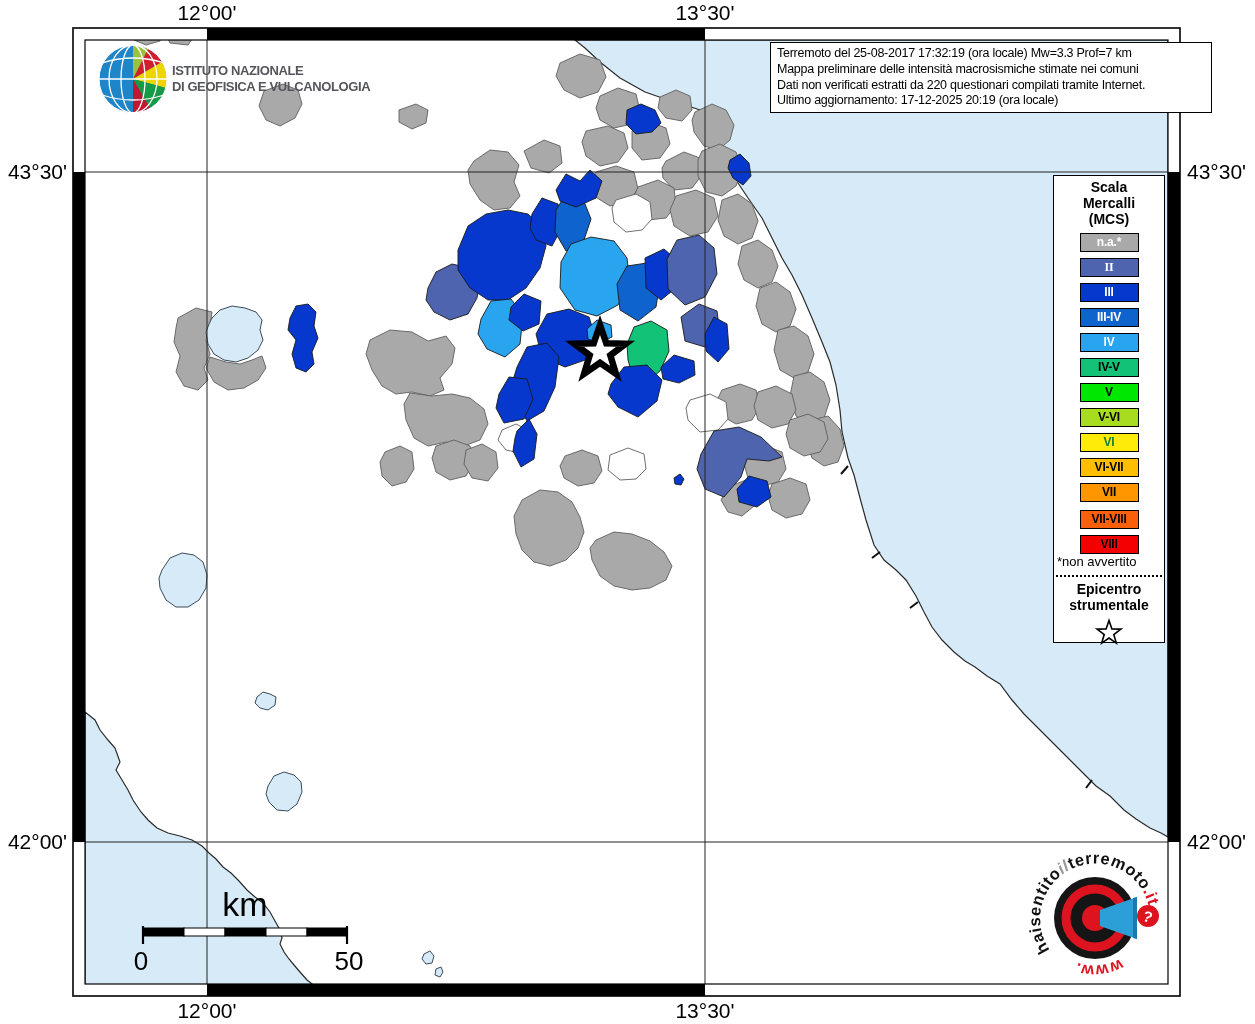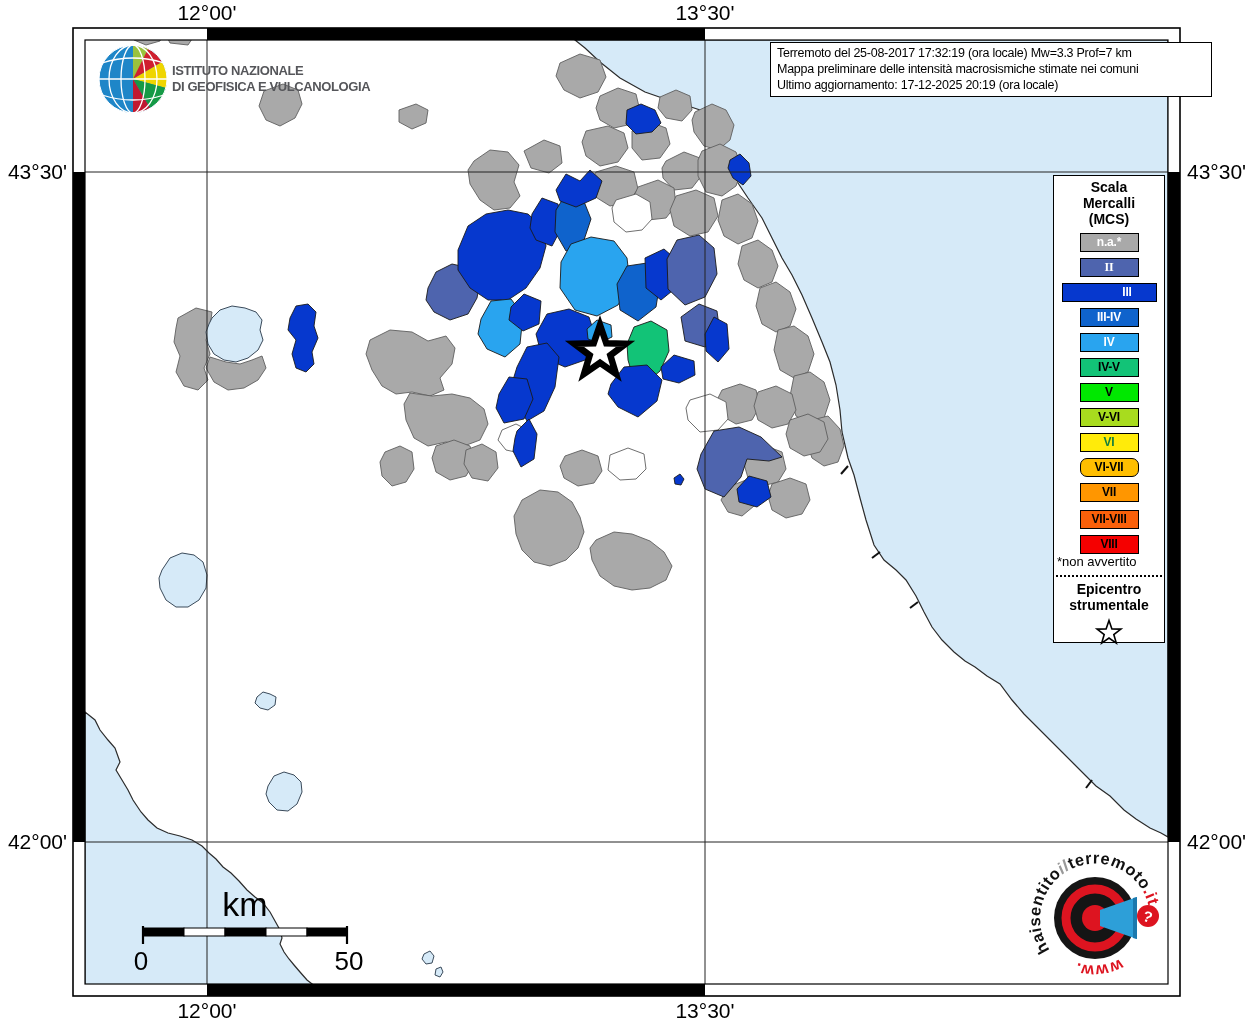--- a/index.html
+++ b/index.html
@@ -202,40 +202,41 @@
         <textPath href="#wmpath2" startOffset="18%">
           <tspan fill="#DD1420">www.</tspan>
         </textPath>
       </text>
     </g>
   </svg>
 
   <div class="info-box">
     <div>Terremoto del 25-08-2017 17:32:19 (ora locale) Mw=3.3 Prof=7 km</div>
     <div>Mappa preliminare delle intensità macrosismiche stimate nei comuni</div>
+    <div>Dati non verificati estratti da 220 questionari compilati tramite Internet.</div>
     <div>Ultimo aggiornamento: 17-12-2025 20:19 (ora locale)</div>
   </div>
 
   <div class="legend">
     <div class="title">
       <div>Scala</div>
       <div>Mercalli</div>
       <div>(MCS)</div>
     </div>
     <div id="legend-items">
         <div class="legend-item" style="background: rgb(169, 169, 169); color: rgb(255, 255, 255);">n.a.*</div>
         <div class="legend-item" style="background: rgb(78, 100, 174); color: rgb(255, 255, 255); font-family: Liberation Serif, serif;">II</div>
-        <div class="legend-item" style="background: rgb(6, 56, 206); color: rgb(255, 255, 255); padding-left: 36px;">III</div>
+        <div class="legend-item" style="background: rgb(6, 56, 206); color: rgb(255, 255, 255);">III</div>
         <div class="legend-item" style="background: rgb(15, 99, 204); color: rgb(255, 255, 255);">III-IV</div>
         <div class="legend-item" style="background: rgb(41, 164, 239); color: rgb(255, 255, 255);">IV</div>
         <div class="legend-item" style="background: rgb(18, 195, 119); color: rgb(0, 0, 0);">IV-V</div>
         <div class="legend-item" style="background: rgb(0, 232, 0); color: rgb(0, 0, 0);">V</div>
         <div class="legend-item" style="background: rgb(168, 220, 30); color: rgb(0, 0, 0);">V-VI</div>
         <div class="legend-item" style="background: rgb(255, 235, 10); color: #15803d; text-align: center;">VI</div>
-        <div class="legend-item" style="background: rgb(255, 190, 0); color: rgb(0, 0, 0); border-radius: 7px;">VI-VII</div>
+        <div class="legend-item" style="background: rgb(255, 190, 0); color: rgb(0, 0, 0);">VI-VII</div>
         <div class="legend-item" style="background: rgb(255, 150, 0); color: rgb(0, 0, 0);">VII</div>
         <div class="legend-item" style="background: rgb(250, 96, 10); color: rgb(0, 0, 0); margin-top: 8px;">VII-VIII</div>
         <div class="legend-item" style="background: rgb(245, 0, 0); color: rgb(0, 0, 0);">VIII</div>
       </div>
     <div class="legend-foot">*non avvertito</div>
     <hr class="legend-sep">
     <div class="legend-epi">
       <div>Epicentro</div>
       <div>strumentale</div>
     </div>

